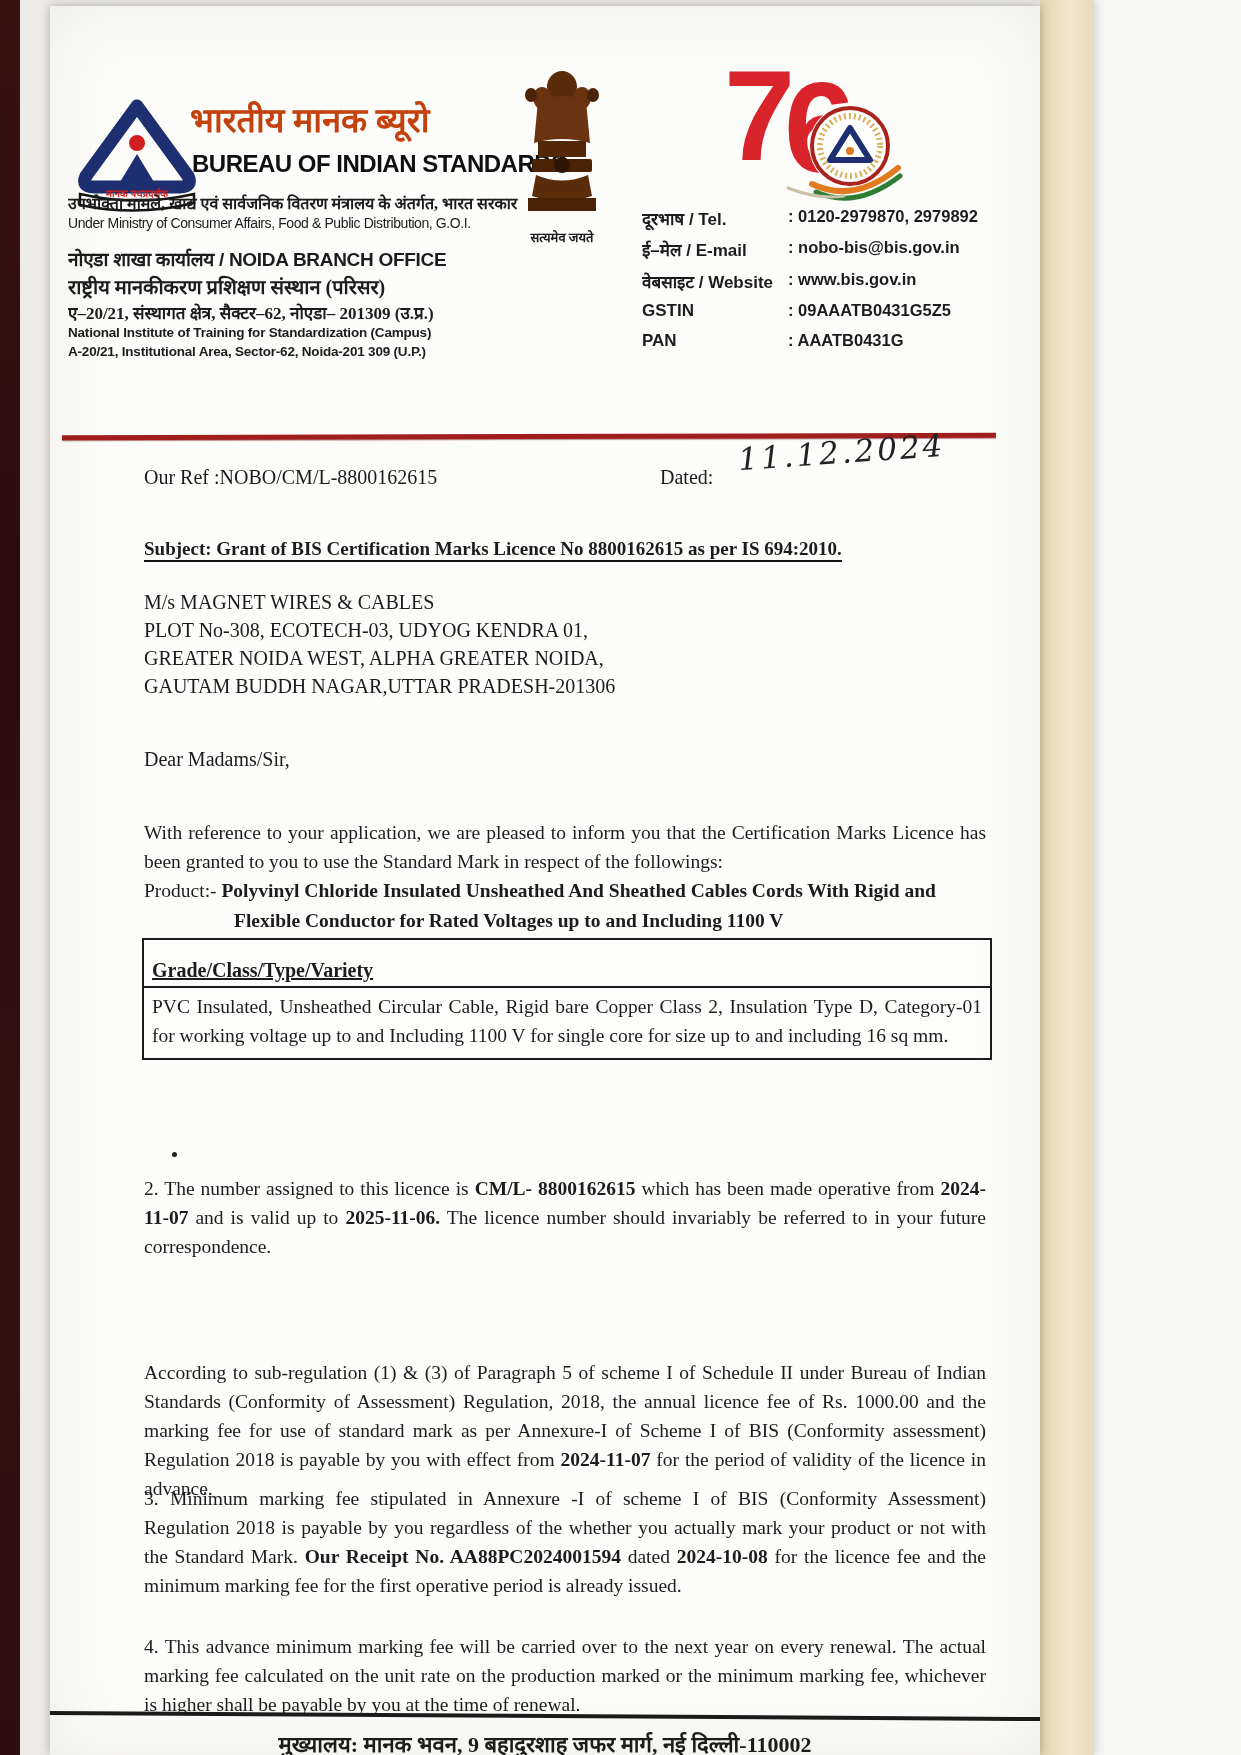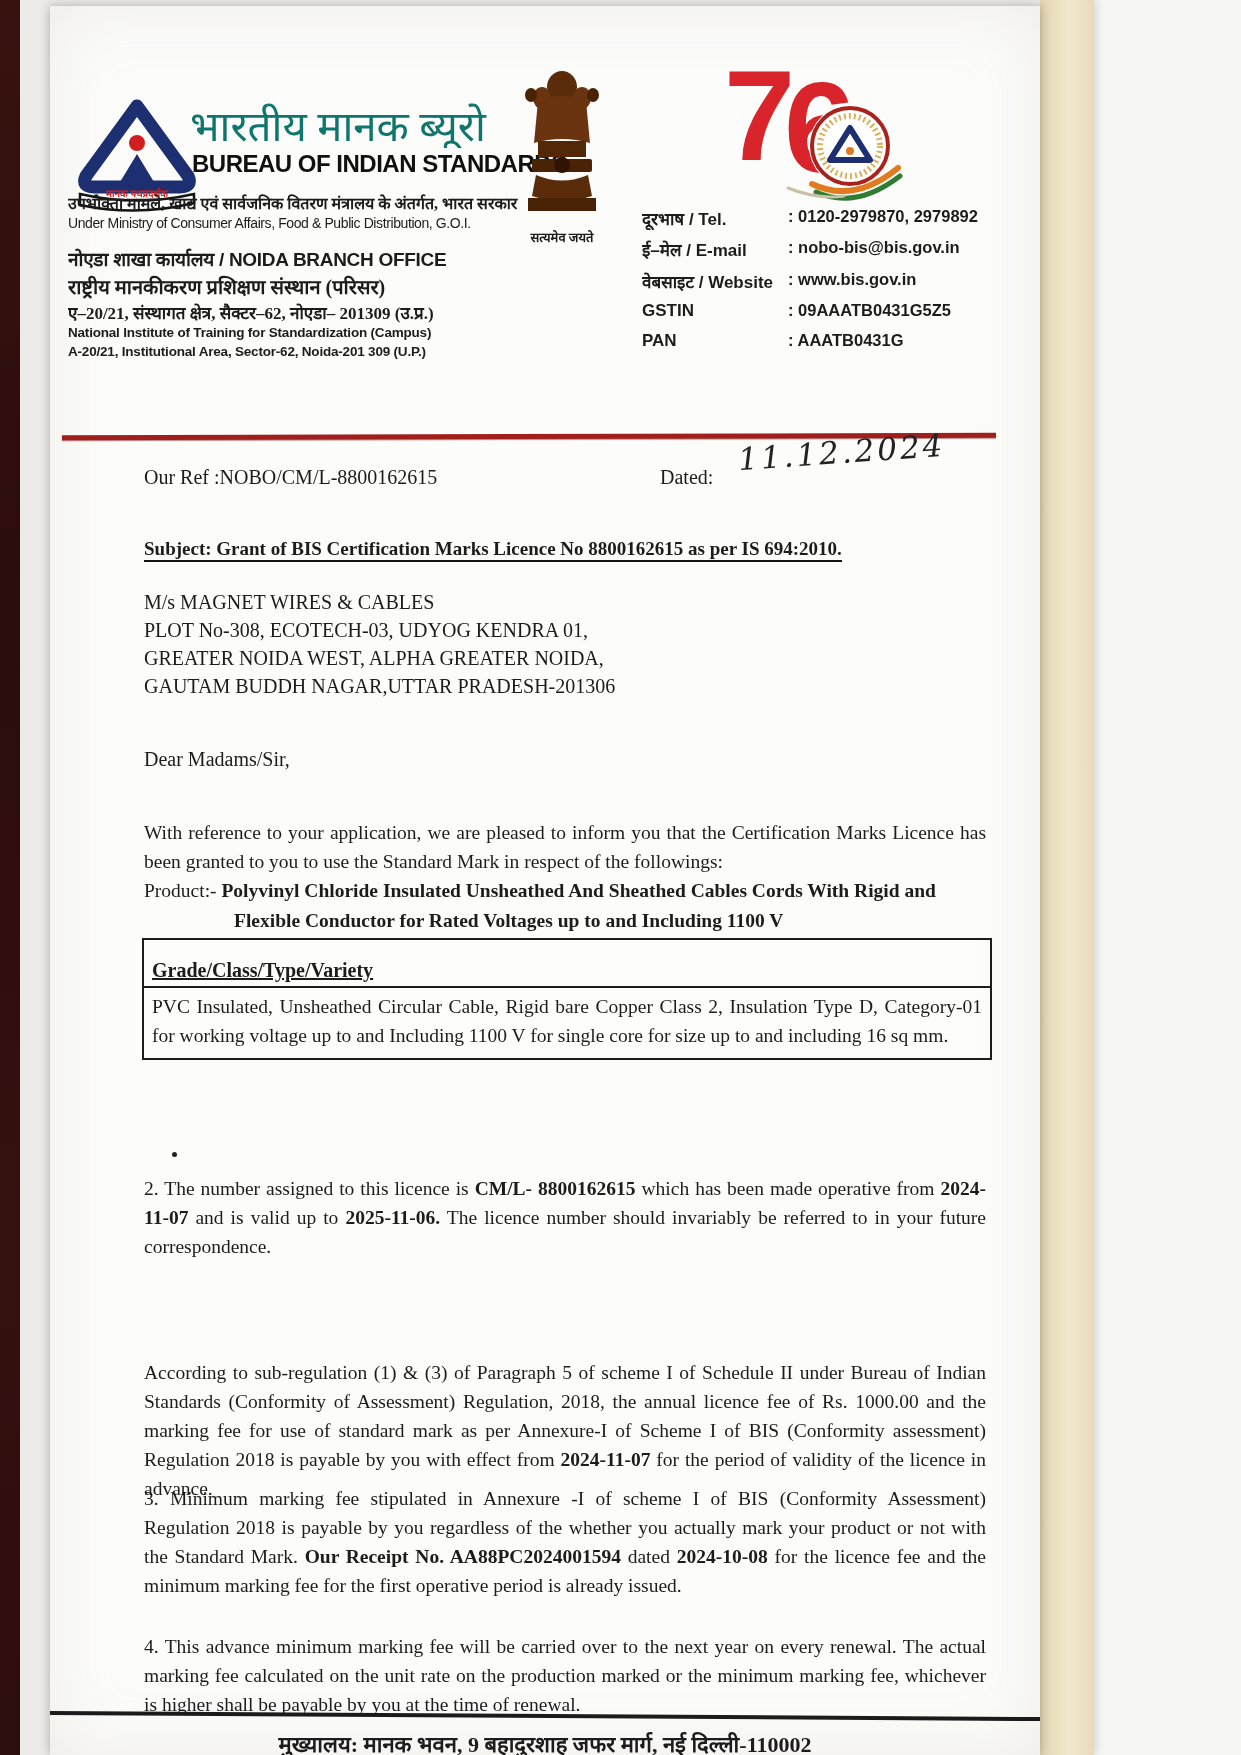--- a/index.html
+++ b/index.html
@@ -13,21 +13,21 @@
   .paper{position:absolute;left:50px;top:6px;width:990px;height:1749px;background:#fcfcfa;
         box-shadow:inset 0 0 70px rgba(150,140,120,.14),0 0 10px rgba(0,0,0,.28);}
   .top-dash{position:absolute;left:95px;top:18px;width:46px;height:6px;background:#191919;border-radius:2px;transform:rotate(-1deg);}
 
   
   .abs{position:absolute;}
   .dev{white-space:nowrap;overflow:hidden;}
   .bis-logo{left:22px;top:88px;width:130px;height:124px;}
   .logo-tagline{left:0;top:92px;width:130px;text-align:center;color:#cf2020;
         font:bold 10px "Liberation Sans",sans-serif;white-space:nowrap;overflow:hidden;}
-  .brand-hindi{left:140px;top:90px;width:362px;height:52px;font-weight:normal;font-size:42px;color:#0f766e;}
+  .brand-hindi{left:140px;top:90px;width:362px;height:52px;font-weight:bold;font-size:34px;color:#c2410c;}
   .brand-english{left:142px;top:144px;width:366px;font:bold 24px "Liberation Sans",sans-serif;
         letter-spacing:-.5px;white-space:nowrap;color:#101010;}
   .ministry-hindi{left:18px;top:186px;width:474px;font-weight:bold;font-size:16px;}
   .ministry-english{left:18px;top:209px;width:474px;font:14px "Liberation Sans",sans-serif;letter-spacing:-.4px;white-space:nowrap;}
   .branch-line{left:18px;top:240px;width:480px;font:bold 19px "Liberation Sans",sans-serif;letter-spacing:-.3px;}
   .institute-hindi{left:18px;top:267px;width:480px;font-weight:bold;font-size:20px;}
   .address-hindi{left:18px;top:295px;width:480px;font-weight:bold;font-size:17px;}
   .institute-en{left:18px;top:319px;width:480px;font:bold 13.5px "Liberation Sans",sans-serif;letter-spacing:-.2px;white-space:nowrap;}
   .address-en{left:18px;top:338px;width:480px;font:bold 13.5px "Liberation Sans",sans-serif;letter-spacing:-.2px;white-space:nowrap;}
   .emblem{left:468px;top:58px;width:88px;height:162px;}

